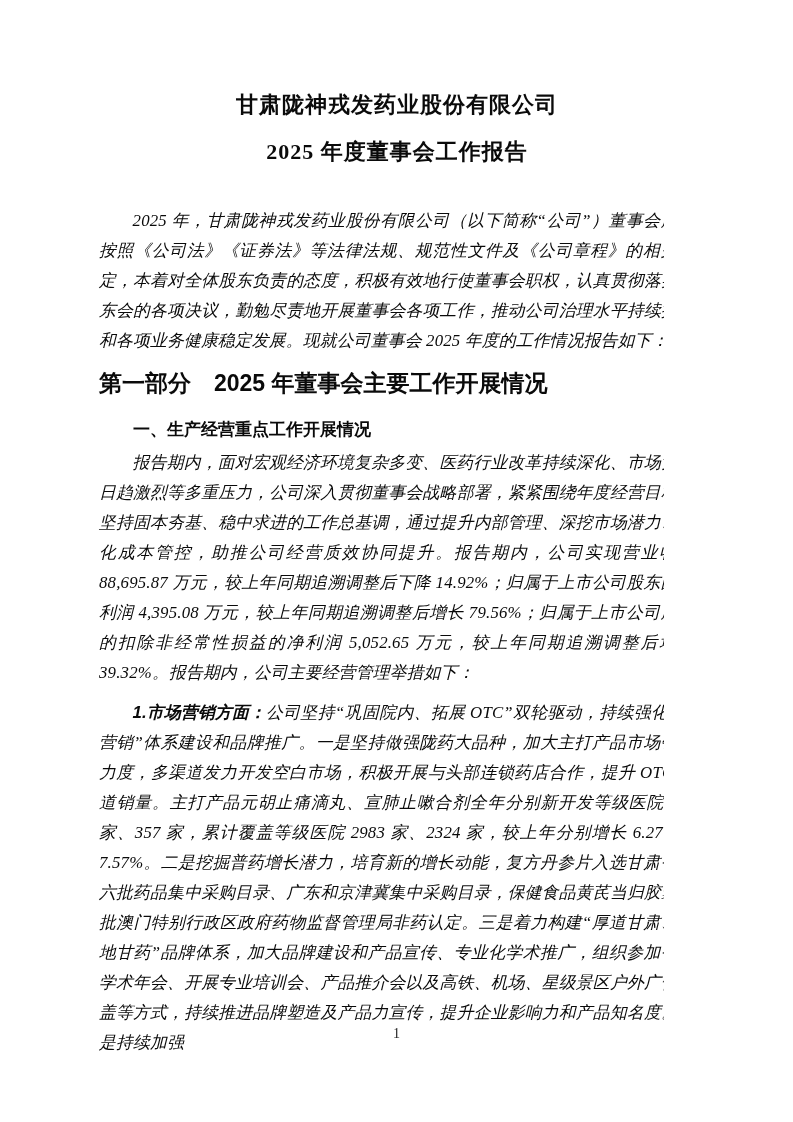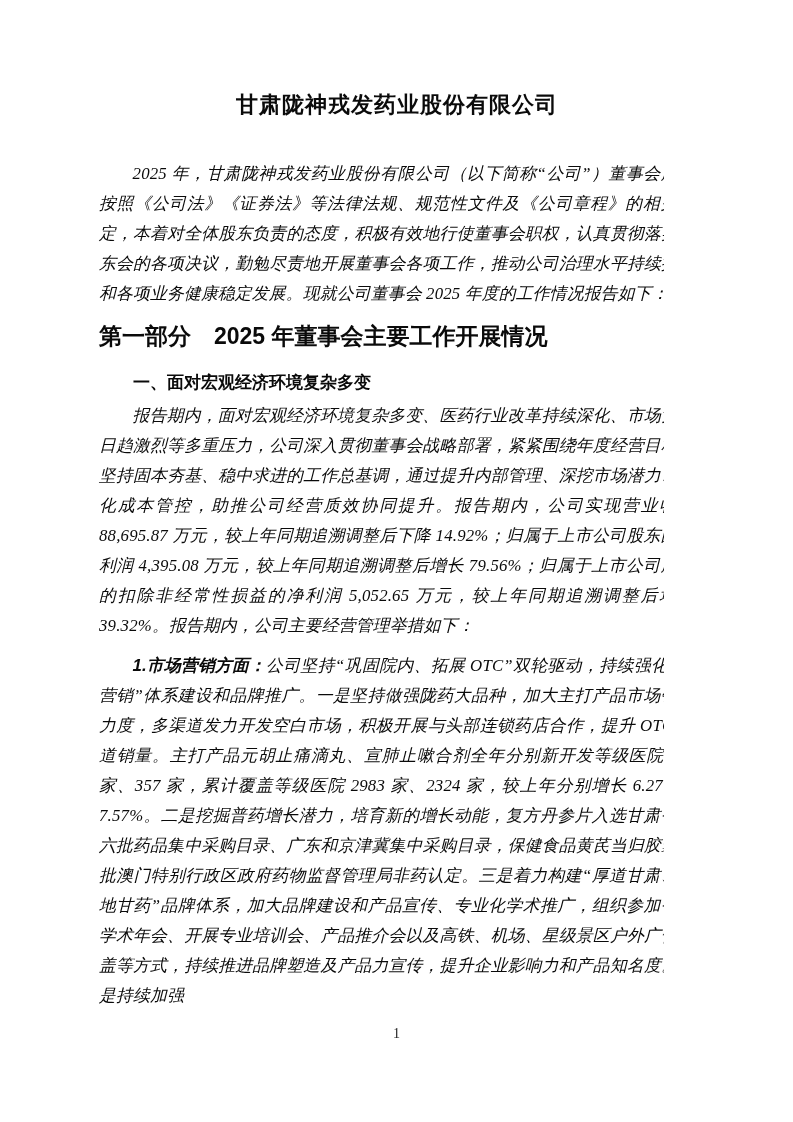--- a/index.html
+++ b/index.html
@@ -83,26 +83,27 @@
     font-size: 14px;
     color: #222222;
   }
 </style>
 </head>
 <body>
 
 <div class="page">
   <div class="content">
     <h1 class="doc-title">甘肃陇神戎发药业股份有限公司</h1>
+    <h1 class="doc-title second">2025 年度董事会工作报告</h1>
 
     <p class="body intro">2025 年，甘肃陇神戎发药业股份有限公司（以下简称“公司”）董事会严格按照《公司法》《证券法》等法律法规、规范性文件及《公司章程》的相关规定，本着对全体股东负责的态度，积极有效地行使董事会职权，认真贯彻落实股东会的各项决议，勤勉尽责地开展董事会各项工作，推动公司治理水平持续提升和各项业务健康稳定发展。现就公司董事会 2025 年度的工作情况报告如下：</p>
 
     <h2 class="part-heading">第一部分　2025 年董事会主要工作开展情况</h2>
 
-    <h3 class="sub-heading">一、面对宏观经济环境复杂多变</h3>
+    <h3 class="sub-heading">一、生产经营重点工作开展情况</h3>
 
     <p class="body sect">报告期内，面对宏观经济环境复杂多变、医药行业改革持续深化、市场竞争日趋激烈等多重压力，公司深入贯彻董事会战略部署，紧紧围绕年度经营目标，坚持固本夯基、稳中求进的工作总基调，通过提升内部管理、深挖市场潜力、强化成本管控，助推公司经营质效协同提升。报告期内，公司实现营业收入 88,695.87 万元，较上年同期追溯调整后下降 14.92%；归属于上市公司股东的净利润 4,395.08 万元，较上年同期追溯调整后增长 79.56%；归属于上市公司股东的扣除非经常性损益的净利润 5,052.65 万元，较上年同期追溯调整后增长 39.32%。报告期内，公司主要经营管理举措如下：</p>
 
     <p class="body item"><b>1.市场营销方面：</b><span>公司坚持“巩固院内、拓展 OTC”双轮驱动，持续强化“大营销”体系建设和品牌推广。一是坚持做强陇药大品种，加大主打产品市场销售力度，多渠道发力开发空白市场，积极开展与头部连锁药店合作，提升 OTC 渠道销量。主打产品元胡止痛滴丸、宣肺止嗽合剂全年分别新开发等级医院 233 家、357 家，累计覆盖等级医院 2983 家、2324 家，较上年分别增长 6.27%、7.57%。二是挖掘普药增长潜力，培育新的增长动能，复方丹参片入选甘肃省第六批药品集中采购目录、广东和京津冀集中采购目录，保健食品黄芪当归胶囊获批澳门特别行政区政府药物监督管理局非药认定。三是着力构建“厚道甘肃、道地甘药”品牌体系，加大品牌建设和产品宣传、专业化学术推广，组织参加省级学术年会、开展专业培训会、产品推介会以及高铁、机场、星级景区户外广告覆盖等方式，持续推进品牌塑造及产品力宣传，提升企业影响力和产品知名度。四是持续加强</span></p>
   </div>
 
   <div class="page-number">1</div>
 </div>
 
 </body></html>

